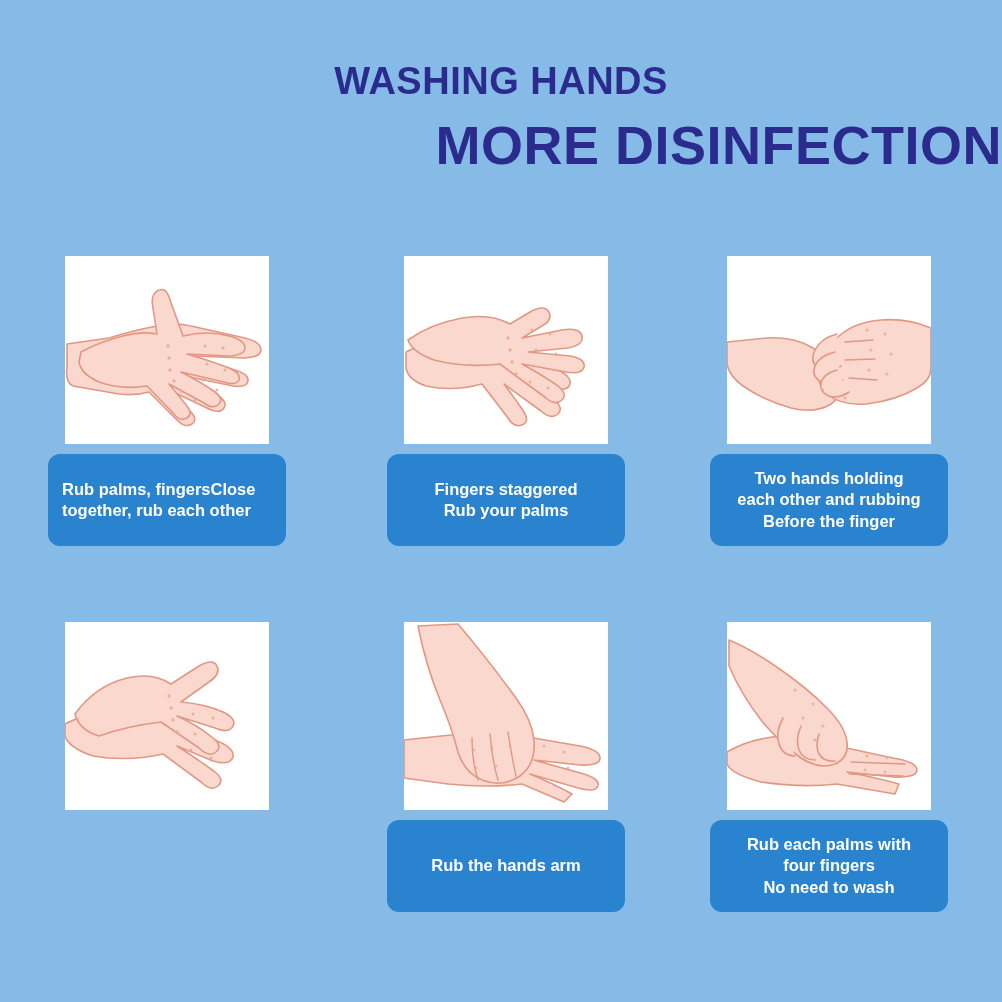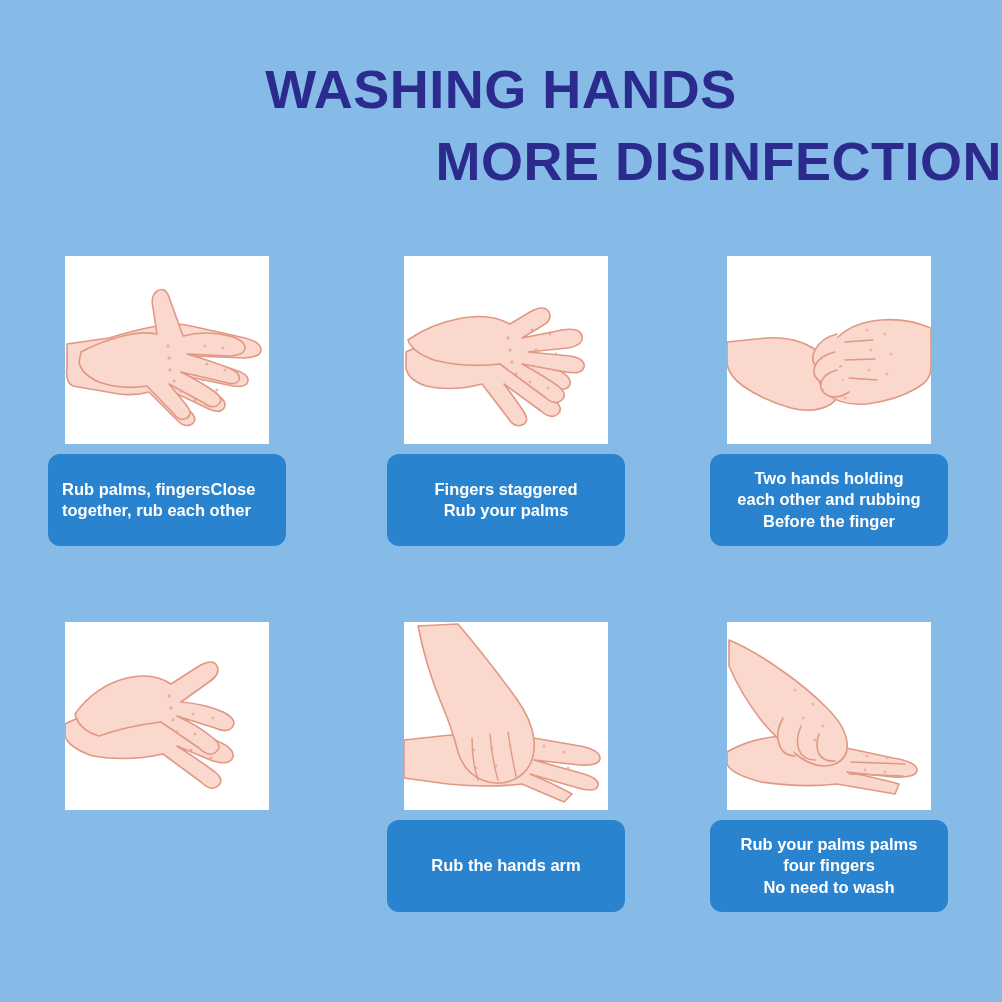--- a/index.html
+++ b/index.html
@@ -29,21 +29,21 @@
     text-align: center;
   }
   .title-line {
     display: block;
     color: #2b2b8e;
     font-family: "Liberation Sans", sans-serif;
     font-weight: bold;
     letter-spacing: 0.5px;
     line-height: 1.0;
   }
-  .title-line-1 { font-size: 54px; margin-bottom: 18px; }
+  .title-line-1 { font-size: 38px; margin-bottom: 18px; }
   .title-line-2 { font-size: 54px; text-align: right; }
 
   
   .grid {
     position: absolute;
     left: 0;
     top: 256px;
     width: 856px;
   }
   .row {
@@ -318,21 +318,21 @@
                 <circle cx="96" cy="104" r="1.5"></circle>
               <circle cx="88" cy="118" r="1.5"></circle>
               <circle cx="140" cy="134" r="1.4"></circle>
                 <circle cx="160" cy="136" r="1.4"></circle>
               <circle cx="138" cy="148" r="1.4"></circle>
                 <circle cx="158" cy="150" r="1.4"></circle>
             </g>
           </svg>
         </div>
         <div class="caption align-center">
-          <span class="cap-line">Rub your palms palms</span>
+          <span class="cap-line">Rub each palms with</span>
           <span class="cap-line">four fingers</span>
           <span class="cap-line">No need to wash</span>
         </div>
       </div>
     </div>
 
   </div>
 </div>
 
 </body></html>

